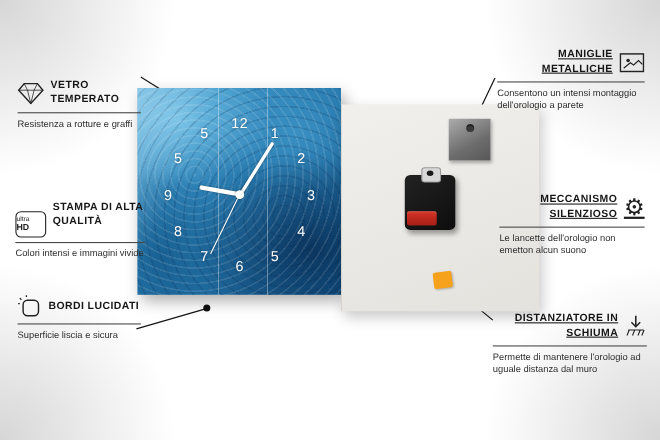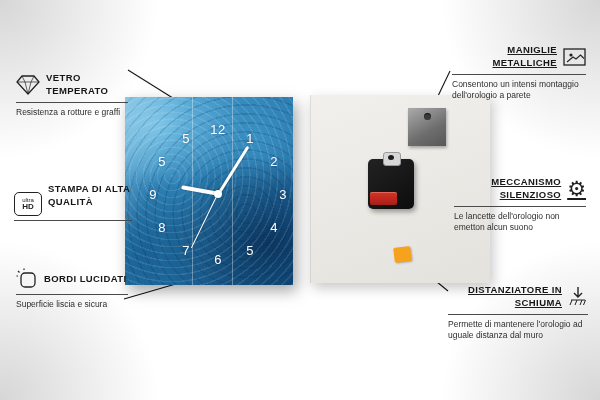--- a/index.html
+++ b/index.html
@@ -12,21 +12,21 @@
       radial-gradient(circle at 0% 100%, rgba(0,0,0,0.16), transparent 22%),
       radial-gradient(circle at 100% 100%, rgba(0,0,0,0.16), transparent 22%),
       #ffffff;
   }
   .lines{position:absolute;left:0;top:0;width:600px;height:400px;pointer-events:none;}
   .lines line{stroke:#141414;stroke-width:1.1;}
   .lines circle{fill:#101010;}
 
   
   .clock-front{
-    position:absolute;left:125px;top:97px;width:168px;height:188px;
+    position:absolute;left:125px;top:80px;width:185px;height:188px;
     background:
       radial-gradient(ellipse 120px 90px at 20% 15%, rgba(130,205,240,0.75), transparent 70%),
       radial-gradient(ellipse 150px 120px at 85% 78%, rgba(8,45,85,0.85), transparent 72%),
       radial-gradient(ellipse 100px 80px at 78% 22%, rgba(70,160,210,0.6), transparent 70%),
       radial-gradient(ellipse 90px 120px at 12% 82%, rgba(18,85,135,0.7), transparent 70%),
       linear-gradient(135deg,#4aa6d6 0%, #2a7cb0 45%, #14588c 100%);
     box-shadow:4px 6px 14px rgba(0,0,0,0.35);
   }
   .clock-front::before{
     content:"";position:absolute;inset:0;
@@ -87,21 +87,21 @@
   .callout{position:absolute;}
   .co-head{display:flex;align-items:center;gap:6px;}
   .co-head.rev{flex-direction:row;text-decoration:underline;}
   .co-title{font-size:9.5px;font-weight:bold;letter-spacing:0.4px;line-height:1.35;color:#161616;}
   .callout.right .co-title{text-align:right;flex:1;}
   .co-rule{border-top:1px solid #4a4a4a;margin-top:4px;}
   .co-desc{margin-top:4px;font-size:8.5px;line-height:1.35;color:#2e2e2e;text-align:left;}
   .icon{flex:0 0 auto;display:flex;align-items:center;justify-content:center;}
   .gear-glyph{font-size:21px;line-height:1;color:#222;}
   .uhd-box{width:26px;height:22px;border:1.4px solid #222;border-radius:5px;
-    display:flex;flex-direction:column;align-items:center;justify-content:center;line-height:1;margin-top:16px;}
+    display:flex;flex-direction:column;align-items:flex-start;justify-content:center;line-height:1;margin-top:16px;}
   .uhd-top{font-size:6px;color:#222;}
   .uhd-bottom{font-size:8px;font-weight:bold;color:#222;}
 </style>
 </head>
 <body>
 
 <div class="canvas">
 
   <svg class="lines">
     <line x1="128" y1="70" x2="192" y2="110"></line>
@@ -166,20 +166,21 @@
     <div class="co-head">
       <span class="icon">
         <span class="uhd-box">
           <span class="uhd-top">ultra</span>
           <span class="uhd-bottom">HD</span>
         </span>
       </span>
       <span class="co-title">STAMPA DI ALTA QUALITÀ</span>
     </div>
     <div class="co-rule"></div>
+    <div class="co-desc">Colori intensi e immagini vivide</div>
   </div>
 
   <div class="callout left" style="left:16px;top:268px;width:112px;">
     <div class="co-head">
       <span class="icon">
         <svg width="22" height="22" viewBox="0 0 22 22">
           <rect x="5" y="5" width="14" height="14" rx="4" fill="none" stroke="#222" stroke-width="1.3"></rect>
           <path d="M2 8 L0.5 8 M3.5 4.5 L2 3 M8 2 L8 0.5" stroke="#222" stroke-width="1.2" fill="none"></path>
         </svg>
       </span>

